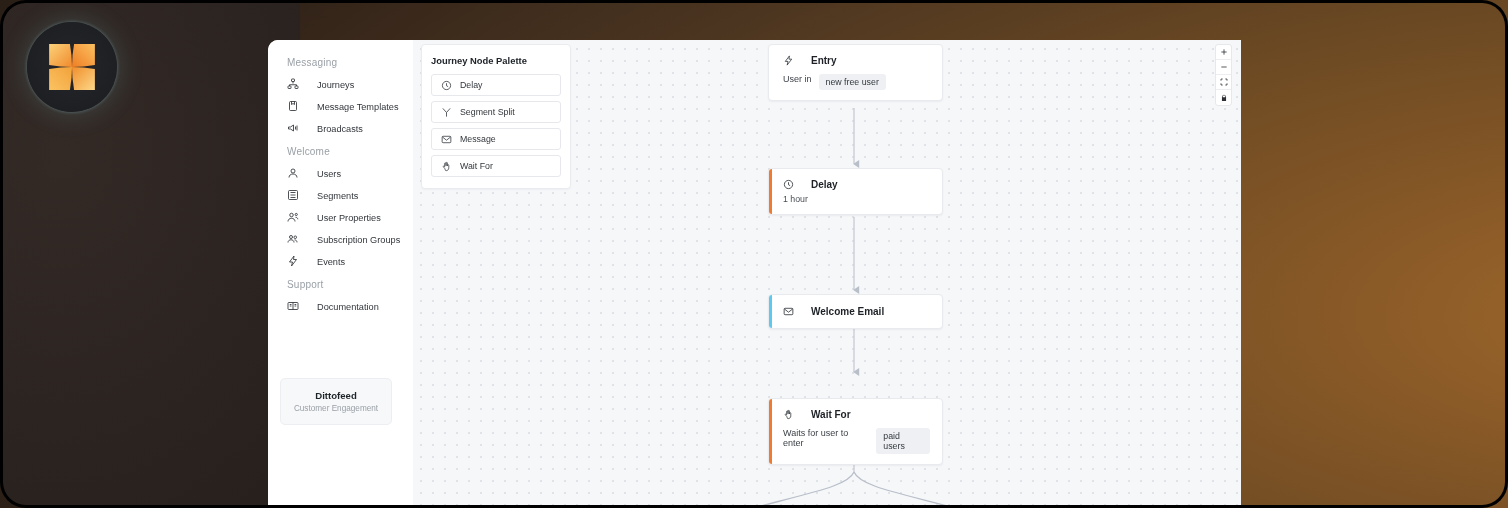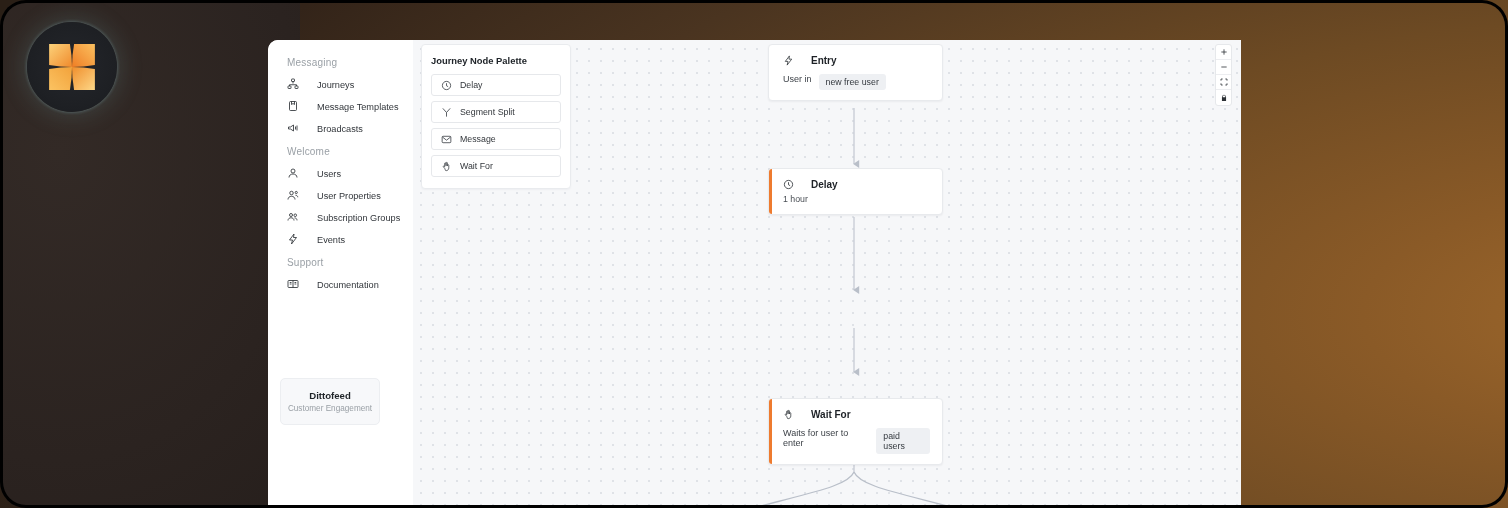--- a/index.html
+++ b/index.html
@@ -65,21 +65,21 @@
     display: flex; align-items: flex-end; gap: 18px;
     padding: 5px 0 5px 19px;
     font-size: 9.2px; color: #32363b;
     cursor: pointer;
   }
   .nav-ico { width: 12px; height: 12px; flex: 0 0 12px; display: block; color: #2e3338; }
   .nav-ico svg { width: 12px; height: 12px; display: block; }
 
   #brand-card {
     position: absolute; left: 12px; top: 338px;
-    width: 100px; height: 47px;
+    width: 112px; height: 47px;
     background: #f7f8fa; border: 1px solid #eceef1; border-radius: 5px;
     display: flex; flex-direction: column; align-items: center; justify-content: center;
     gap: 3px;
   }
   #brand-name { font-size: 9.6px; font-weight: 700; color: #1f2428; }
   #brand-sub { font-size: 8.2px; color: #9aa0a6; }
 
   
   #canvas {
     flex: 1; position: relative;
@@ -229,20 +229,29 @@
         <svg viewBox="0 0 24 24" fill="none" stroke="currentColor" stroke-width="1.7">
             <circle cx="12" cy="8" r="4"></circle>
             <path d="M4 21c0-4.5 3.6-7 8-7s8 2.5 8 7"></path>
           </svg>
       </span>
       <span>Users</span>
     </div>
     <div class="nav-item">
       <span class="nav-ico">
         <svg viewBox="0 0 24 24" fill="none" stroke="currentColor" stroke-width="1.7">
+            <rect x="3" y="3" width="18" height="18" rx="2"></rect>
+            <path d="M7 7h10M7 12h10M7 17h10"></path>
+          </svg>
+      </span>
+      <span>Segments</span>
+    </div>
+    <div class="nav-item">
+      <span class="nav-ico">
+        <svg viewBox="0 0 24 24" fill="none" stroke="currentColor" stroke-width="1.7">
             <circle cx="9" cy="8" r="3.5"></circle>
             <path d="M2 21c0-4 3.1-6.5 7-6.5s7 2.5 7 6.5"></path>
             <circle cx="18.5" cy="7" r="2.2"></circle>
             <path d="M17 12.5c2.6 0 4.5 1.6 4.5 4"></path>
           </svg>
       </span>
       <span>User Properties</span>
     </div>
     <div class="nav-item">
       <span class="nav-ico">
@@ -369,20 +378,34 @@
                 <circle cx="12" cy="12" r="9"></circle>
                 <path d="M12 7v5.5l3.5 2"></path>
               </svg>
           </span>
           <span class="node-title">Delay</span>
         </div>
         <div class="node-sub">1 hour</div>
       </div>
     </div>
 
+    <div class="node" style="left:355px; top:254px; width:175px;">
+      <div class="node-accent" style="background:#5ec8ef;"></div>
+      <div class="node-inner" style="padding-top:11px; padding-bottom:11px;">
+        <div class="node-head">
+          <span class="n-ico">
+            <svg viewBox="0 0 24 24" fill="none" stroke="currentColor" stroke-width="1.8">
+                <rect x="2.5" y="5" width="19" height="14" rx="2"></rect>
+                <path d="M3 6.5l9 7 9-7"></path>
+              </svg>
+          </span>
+          <span class="node-title">Welcome Email</span>
+        </div>
+      </div>
+    </div>
 
     <div class="node" style="left:355px; top:358px; width:175px;">
       <div class="node-accent" style="background:#ee7b2f;"></div>
       <div class="node-inner">
         <div class="node-head">
           <span class="n-ico">
             <svg viewBox="0 0 24 24" fill="none" stroke="currentColor" stroke-width="1.7">
                 <path d="M8 12V5.5a1.5 1.5 0 013 0V11m0-1V4.5a1.5 1.5 0 013 0V11m0-.5v-1a1.5 1.5 0 013 0V15c0 3.3-2.2 6-5.5 6S10 18.5 8 16l-2.6-3a1.4 1.4 0 012-2L8 12.5"></path>
               </svg>
           </span>

